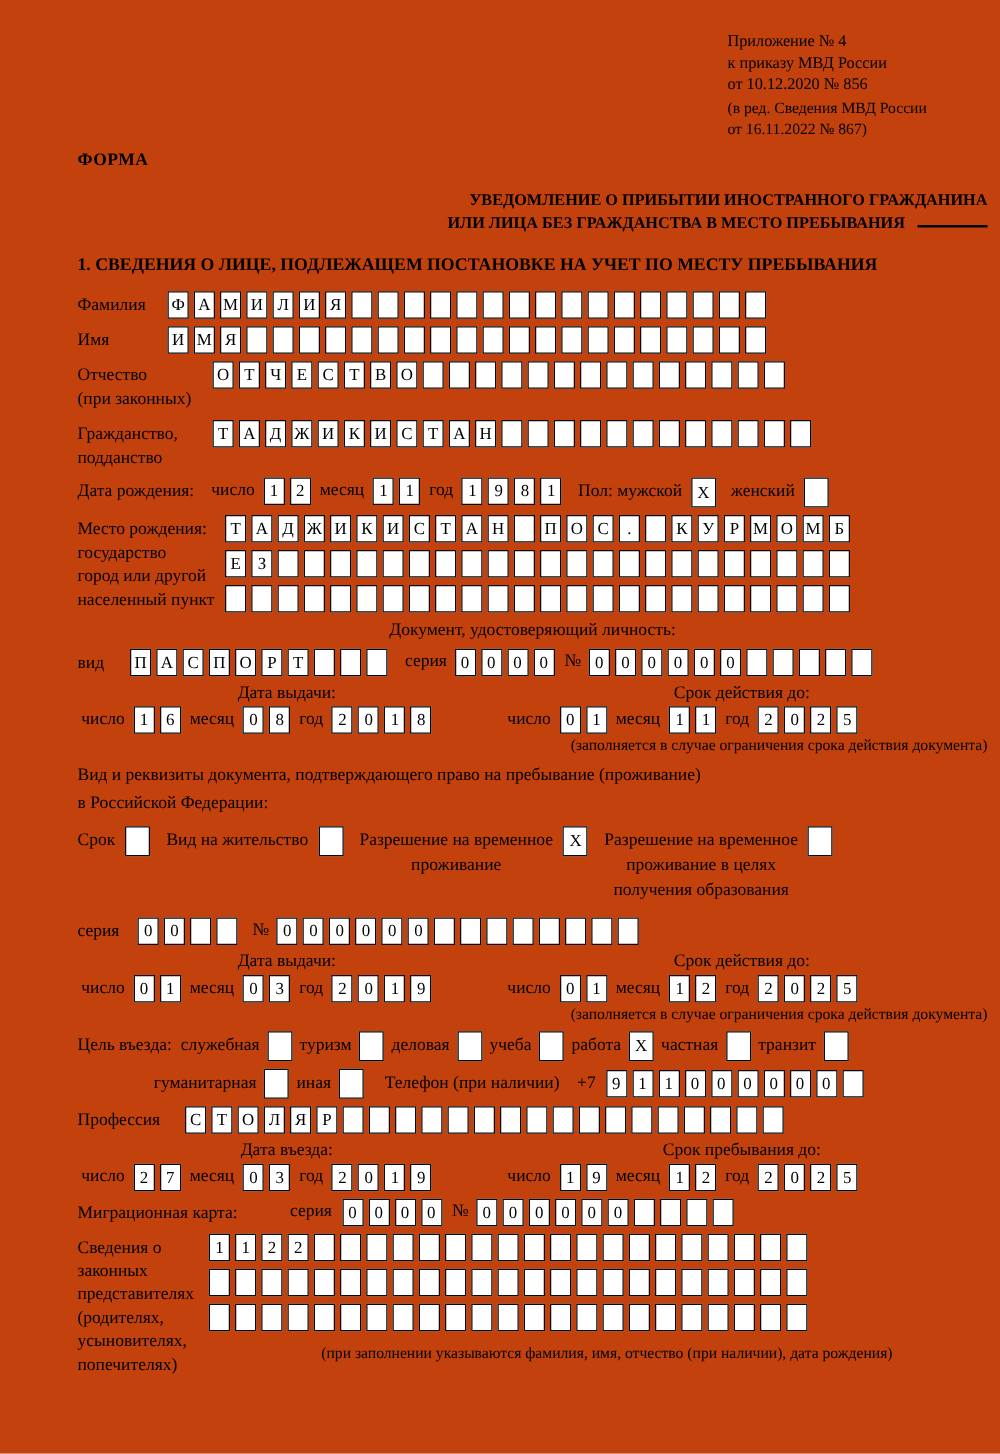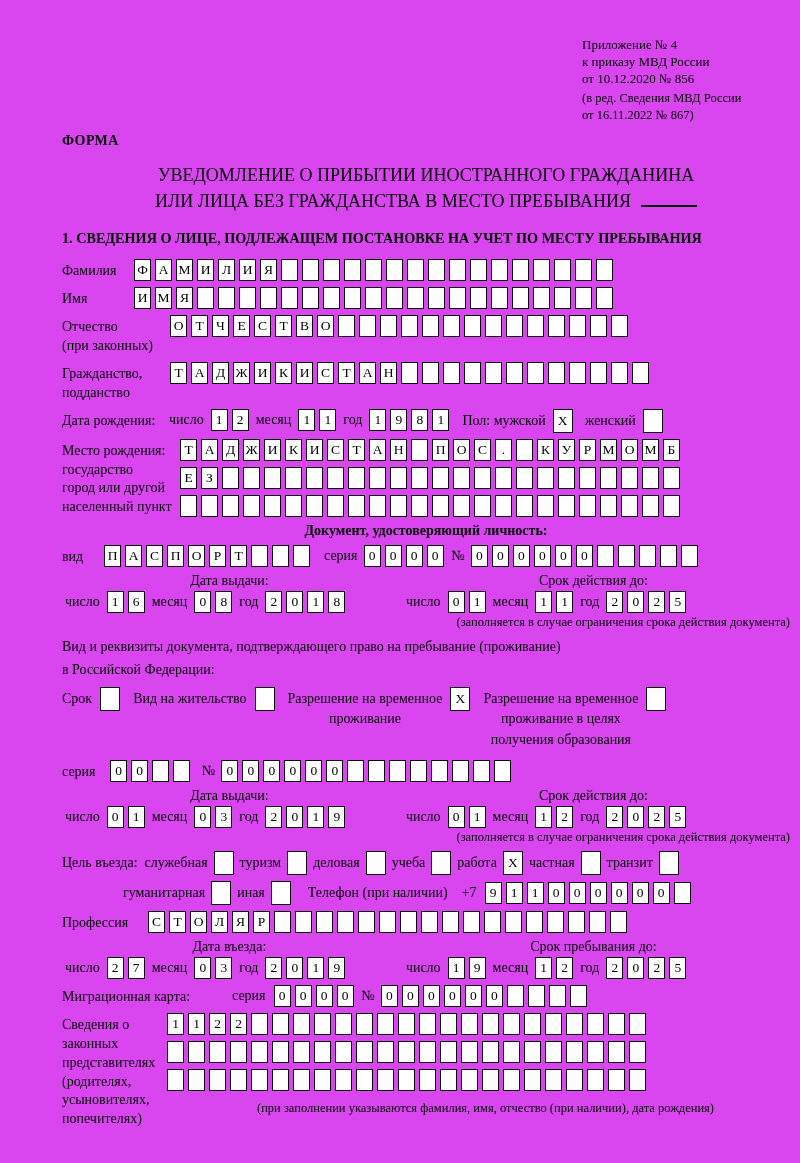--- a/index.html
+++ b/index.html
@@ -1,42 +1,42 @@
 <!DOCTYPE html>
 <html><head>
 <meta charset="utf-8">
 <style>
   *{margin:0;padding:0;box-sizing:border-box}
   html,body{background:#ffffff}
   .page{
-    width:800px;height:1163px;background:#d946ef;color:#000;
+    width:800px;height:1163px;background:#c2410c;color:#000;
     font-family:"Liberation Serif","DejaVu Serif",serif;
-    font-size:14px;padding:36px 10px 0 62px;overflow:hidden;position:relative;
+    font-size:14px;padding:24px 10px 0 62px;overflow:hidden;position:relative;
   }
   
   .annex{margin-left:520px;font-size:13px;line-height:1.32}
   .annex-sub{font-size:12.5px;margin-top:3px;line-height:1.3}
   .forma{font-weight:bold;text-align:left;margin:10px 22px 0 0;font-size:14px;letter-spacing:.4px}
   
-  .title{text-align:center;font-weight:normal;font-size:18px;margin-top:14px;line-height:1.42}
+  .title{text-align:right;font-weight:bold;font-size:13px;margin-top:14px;line-height:1.42}
   .title-underline{display:inline-block;width:56px;border-bottom:2px solid #000;margin-left:10px;height:12px}
   .sec-heading{font-weight:bold;font-size:14.2px;margin:16px 0 12px 0;white-space:nowrap}
   
   .row{display:flex;align-items:flex-start;margin-bottom:6px}
   .label{flex:none;padding-top:3px;line-height:1.35}
   .w1{width:72px}.w2{width:108px}.w3{width:118px}.w4{width:105px}
   .cells{display:inline-flex;gap:4px;flex-wrap:nowrap}
   .cellrows{display:flex;flex-direction:column;gap:6px}
   .cell,.box{flex:none;width:17px;height:22px;border:1.5px solid #0a0a0a;display:inline-flex;
     align-items:center;justify-content:center;font-size:13.5px;background:#fff}
   .box{width:20px;height:24px}
   .dg{display:inline-flex;align-items:center;gap:4px;margin-right:10px;flex:none}
   .dg-t{margin:0 3px;flex:none}
   
-  .doc-heading{text-align:center;font-weight:bold;margin:2px 0 6px;font-size:14px}
+  .doc-heading{text-align:center;font-weight:normal;margin:2px 0 6px;font-size:14px}
   .dates{margin-bottom:6px}
   .dates-titles{display:flex;margin-bottom:2px}
   .dt-l{width:46%;text-align:center}
   .dt-r{width:54%;text-align:center}
   .dates-groups{display:flex;align-items:center}
   .dgl{width:46%;display:flex}
   .dgr{width:54%;display:flex;padding-left:6px}
   .date-note{text-align:right;font-size:12.5px;margin-top:2px}
   .intro{line-height:1.6;margin-bottom:4px}
   

